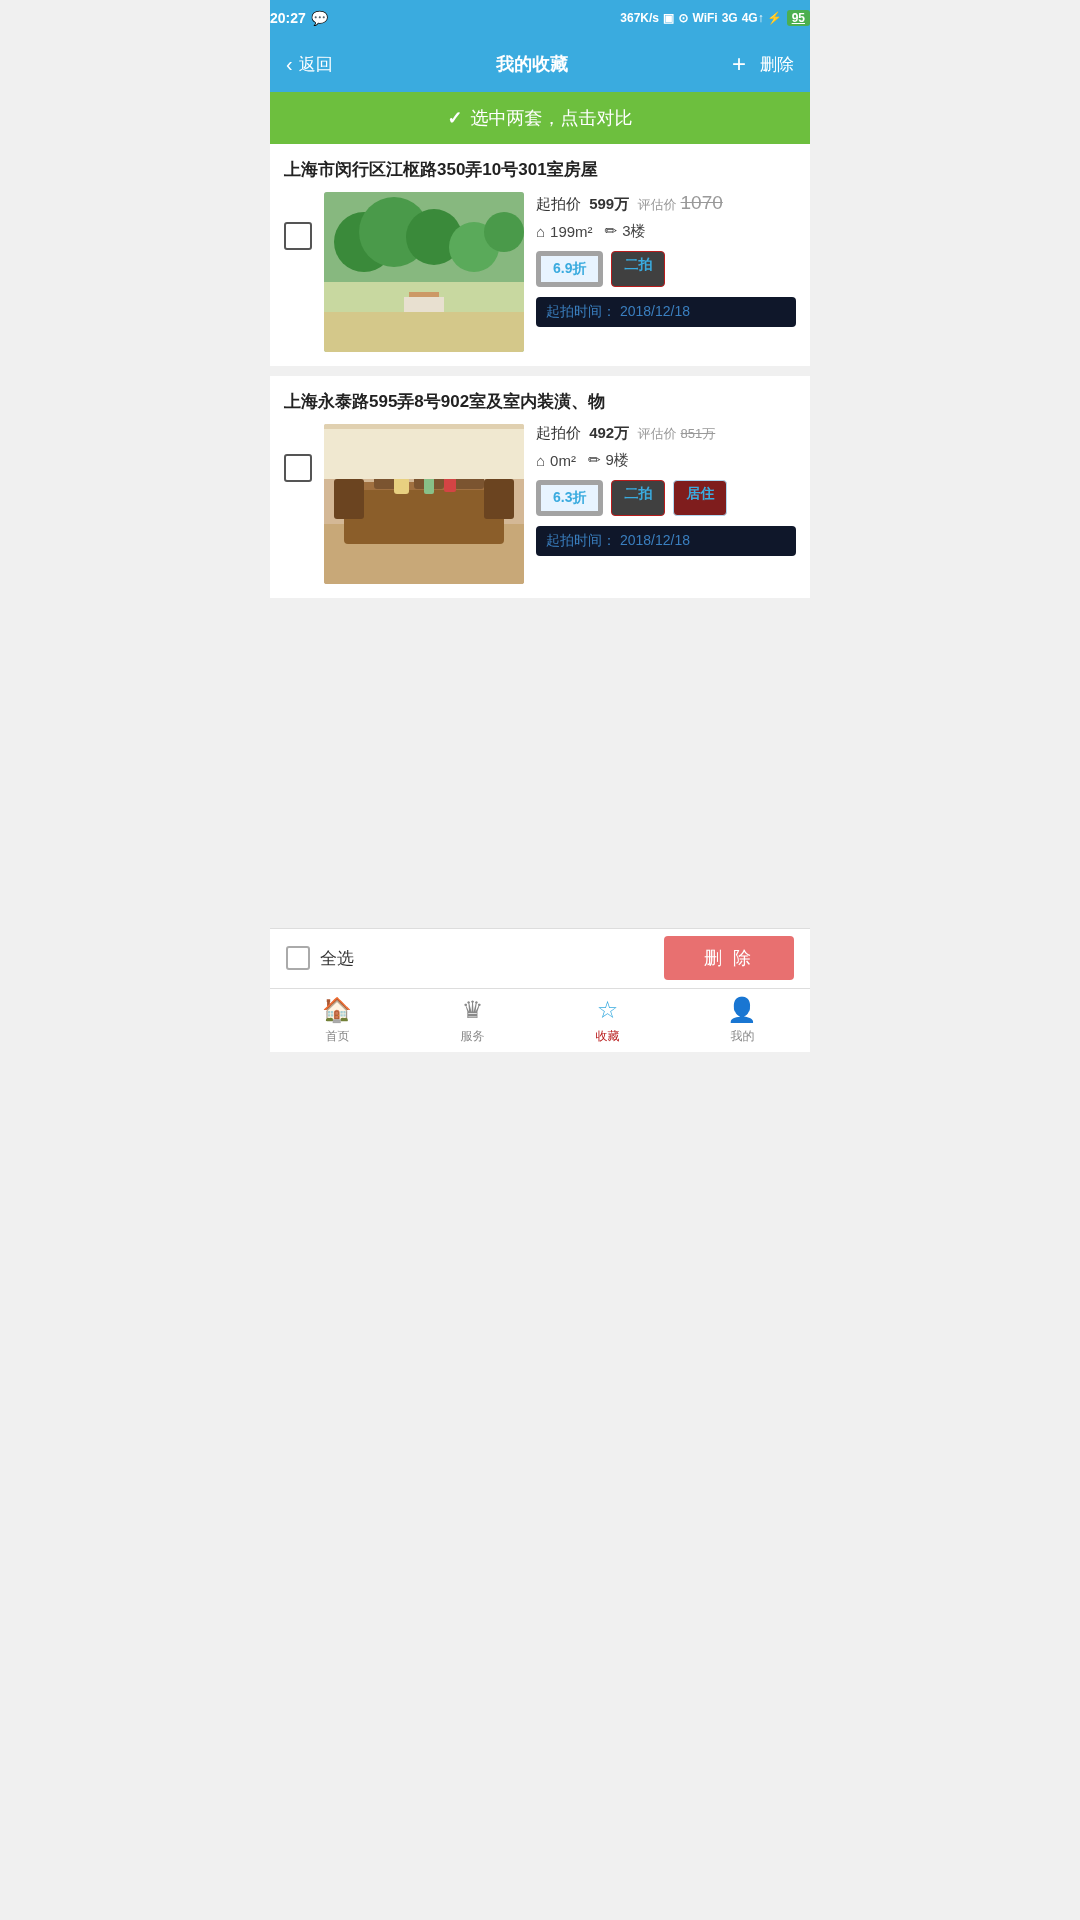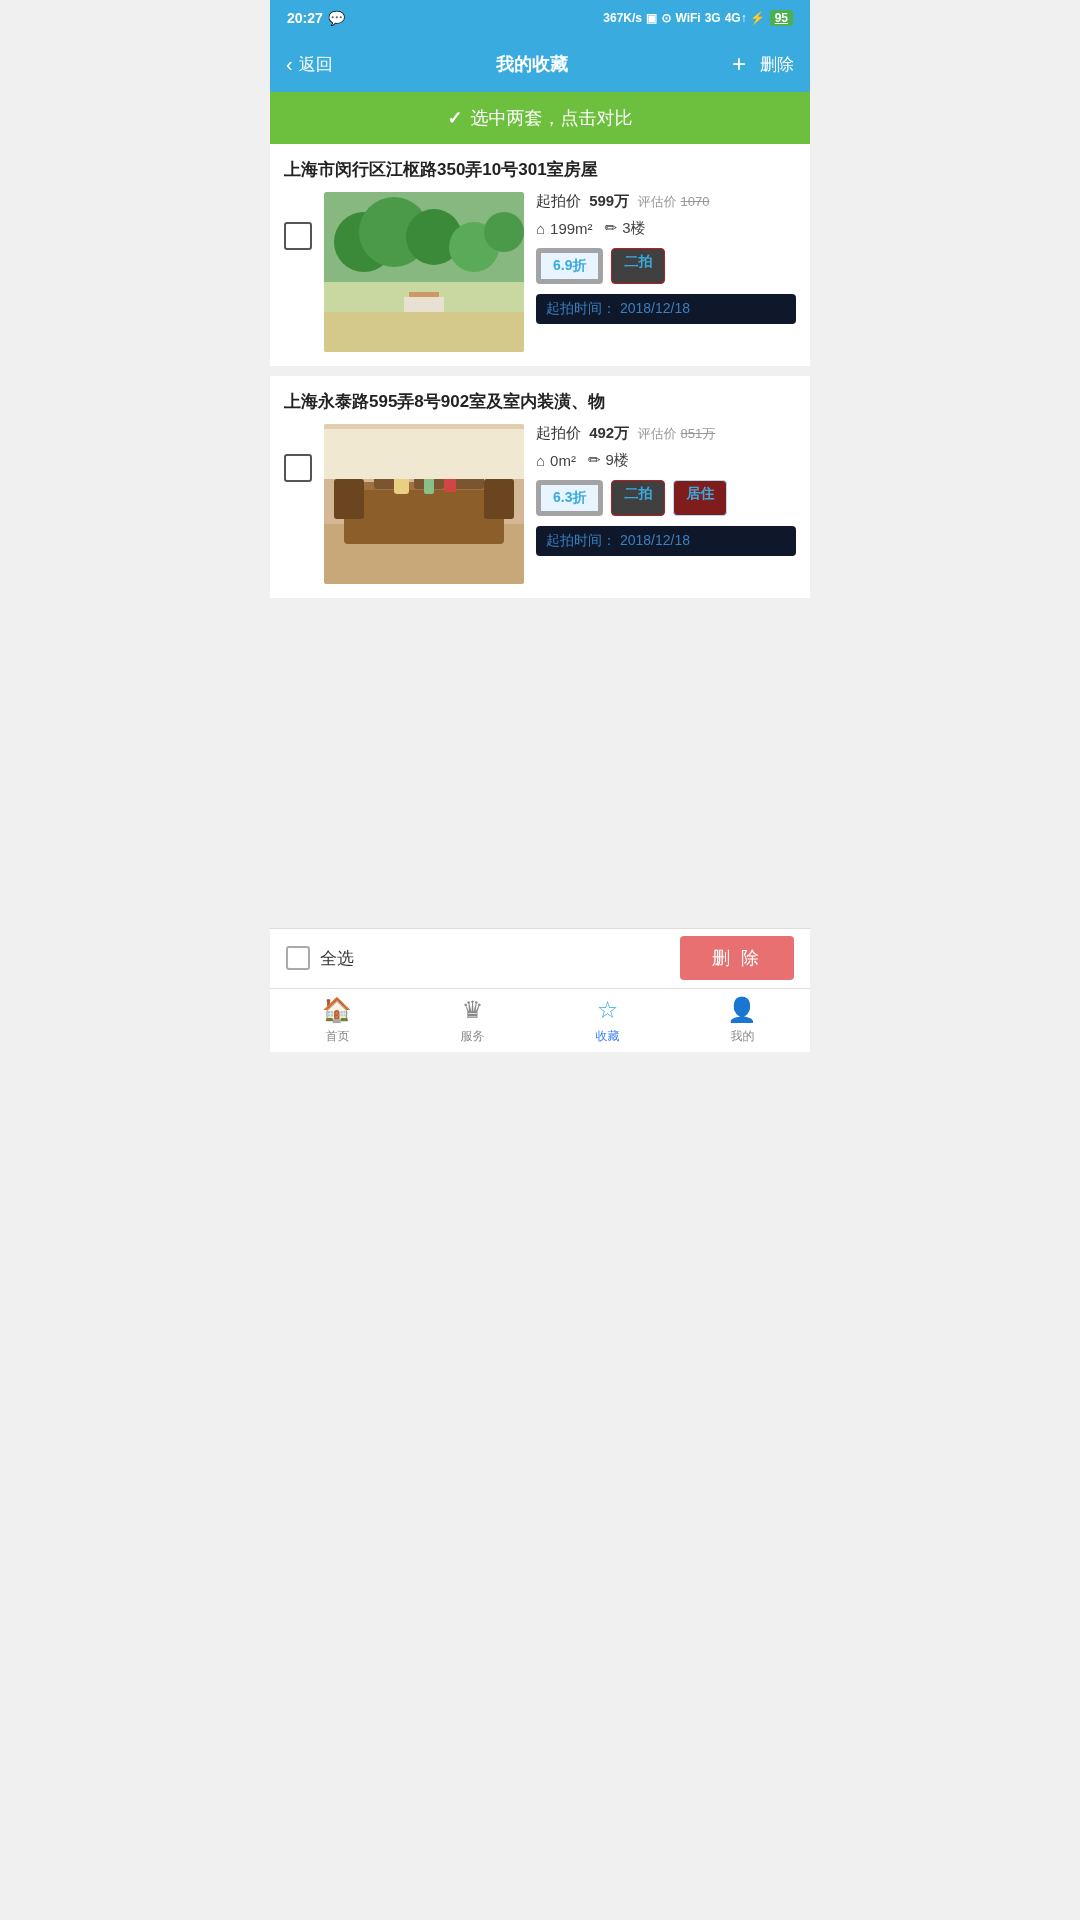--- a/index.html
+++ b/index.html
@@ -14,21 +14,21 @@
       overflow-x: hidden;
     }
 
     
     .status-bar {
       background: #3aabdf;
       color: white;
       display: flex;
       justify-content: space-between;
       align-items: center;
-      padding: 6px 17px;
+      padding: 6px 0;
       height: 36px;
       font-size: 14px;
       font-weight: bold;
       text-align: center;
     }
     .status-left { display: flex; align-items: center; gap: 6px; }
     .status-right { display: flex; align-items: center; gap: 4px; font-size: 12px; }
 
     
     .header {
@@ -209,21 +209,21 @@
       width: 24px;
       height: 24px;
       border: 2px solid #aaa;
       border-radius: 3px;
       background: white;
     }
     .delete-btn {
       background: #e87070;
       color: white;
       font-size: 18px;
-      padding: 10px 32px;
+      padding: 10px 40px;
       border: none;
       border-radius: 4px;
       cursor: pointer;
       letter-spacing: 3px;
     }
 
     
     .tab-bar {
       background: white;
       border-top: 1px solid #ddd;
@@ -306,21 +306,21 @@
           <rect x="80" y="105" width="40" height="20" fill="#e8e0d0"></rect>
           <rect x="85" y="100" width="30" height="5" fill="#cc9966"></rect>
           <rect x="0" y="120" width="200" height="40" fill="#d4c88a"></rect>
         </svg>
       </div>
       <div class="card-info">
         <div class="price-row">
           <span>起拍价</span>
           <span style="font-weight:bold;margin: 0 4px;">599万</span>
           <span style="color:#999;font-size:13px;text-decoration:none;">评估价</span>
-          <span style="color:#999;font-size:13px;text-decoration:line-through;">1070</span>
+          <span style="color:#999;font-size:19px;text-decoration:line-through;">1070</span>
         </div>
         <div class="detail-row">
           <div class="detail-item">
             <span>⌂</span>
             <span>199m²</span>
           </div>
           <div class="detail-item">
             <span>✏</span>
             <span>3楼</span>
           </div>
@@ -410,19 +410,19 @@
   <div class="tab-item">
     <span class="tab-icon" style="font-size:24px;">🏠</span>
     <span class="tab-label">首页</span>
   </div>
   <div class="tab-item">
     <span class="tab-icon" style="font-size:24px;">♛</span>
     <span class="tab-label">服务</span>
   </div>
   <div class="tab-item">
     <span class="tab-icon active" style="font-size:24px;color:#3aabdf;">☆</span>
-    <span class="tab-label active" style="color:#3b82f6;">收藏</span>
+    <span class="tab-label active" style="color:#b91c1c;">收藏</span>
   </div>
   <div class="tab-item">
     <span class="tab-icon" style="font-size:24px;">👤</span>
     <span class="tab-label">我的</span>
   </div>
 </div>
 
 </body></html>

